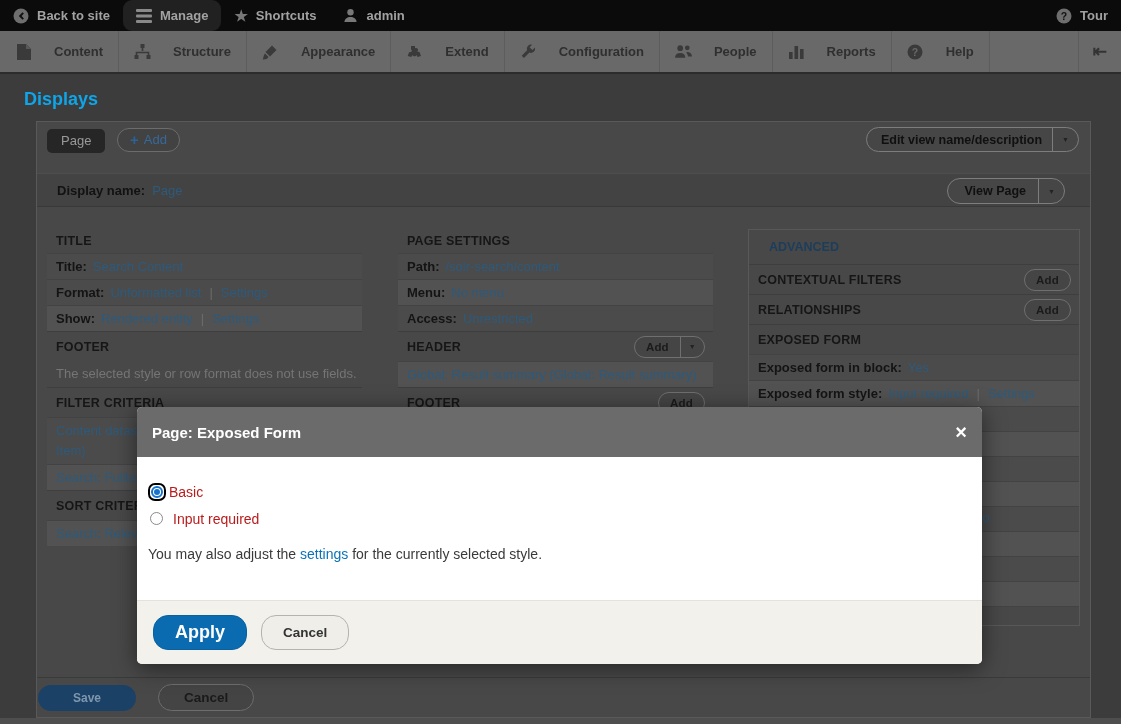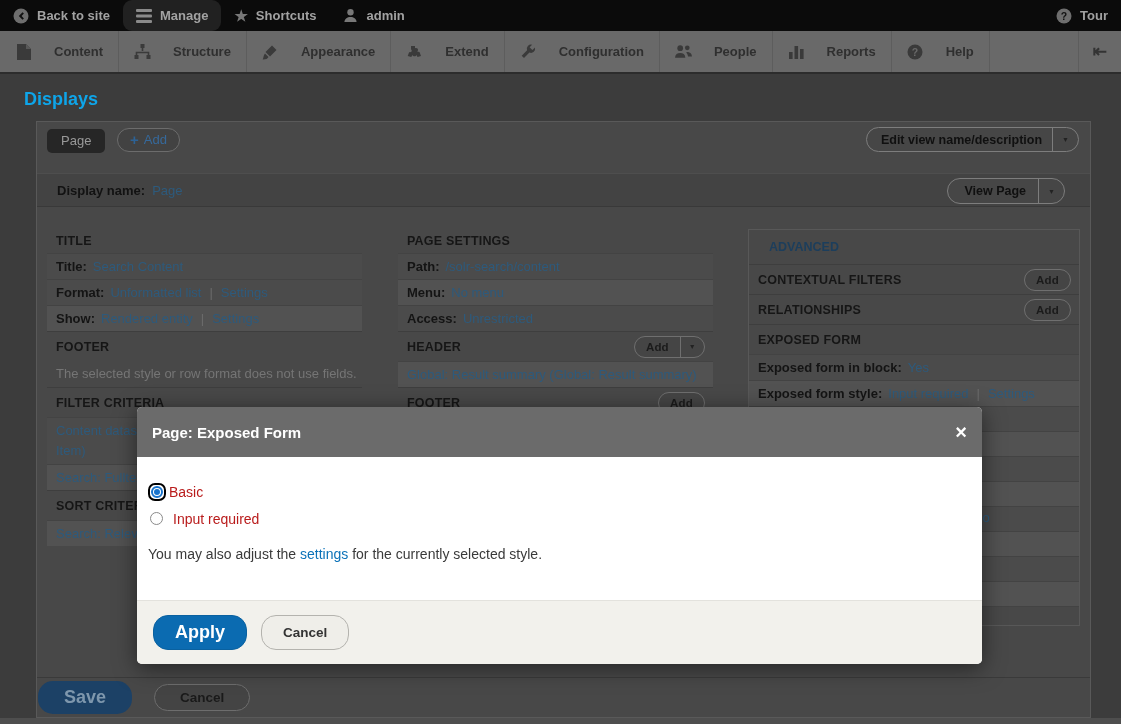--- a/index.html
+++ b/index.html
@@ -71,21 +71,21 @@
   .add-split .btn-caret { border-left:1px solid #6f6f6f; padding:0 8px; }
 
   .advanced-row { padding:10px 0 10px 20px; font-size:12.5px; font-weight:bold; color:#1c3e5c; cursor:pointer; }
   .hidden-row { height:25px; border-top:1px solid #434343; background:#4b4b4b; position:relative; }
   .hidden-row.alt { background:#525252; }
   .hidden-row .clip-val { position:absolute; left:224px; top:3px; }
   .hidden-row.tail { height:23px; background:#484848; }
 
   
   .actions-row { border-top:1px solid #3a3a3a; height:40px; display:flex; align-items:center; padding-left:1px; }
-  .btn-save { background:#1c4166; color:#7e97ad; font-weight:bold; font-size:18px; border:none; border-radius:15px; padding:6px 26px; cursor:pointer; font-family:inherit; }
+  .btn-save { background:#1c4166; color:#7e97ad; font-weight:bold; font-size:12px; border:none; border-radius:15px; padding:6px 35px; cursor:pointer; font-family:inherit; }
   .btn-cancel-b { background:#444; color:#1a1a1a; font-weight:bold; font-size:13.5px; border:1px solid #6d6d6d; border-radius:15px; padding:5px 25px; margin-left:22px; cursor:pointer; font-family:inherit; }
   .page-foot { height:8px; background:#4e4e4e; }
 
   
   .modal { position:absolute; left:137px; top:407px; width:845px; background:#fff; border-radius:5px; overflow:hidden; box-shadow:0 4px 22px rgba(0,0,0,.5); z-index:50; }
   .modal-header { background:#6b6b6b; height:50px; display:flex; align-items:center; padding:0 15px; }
   .modal-title { color:#fff; font-size:15px; font-weight:bold; }
   .modal-close { margin-left:auto; color:#fff; font-size:20px; font-weight:bold; line-height:1; cursor:pointer; }
   .modal-body { padding:26px 12px 20px 11px; background:#fff; color:#333; font-size:14px; }
   .radio-row { display:flex; align-items:center; margin-bottom:9px; cursor:pointer; }

